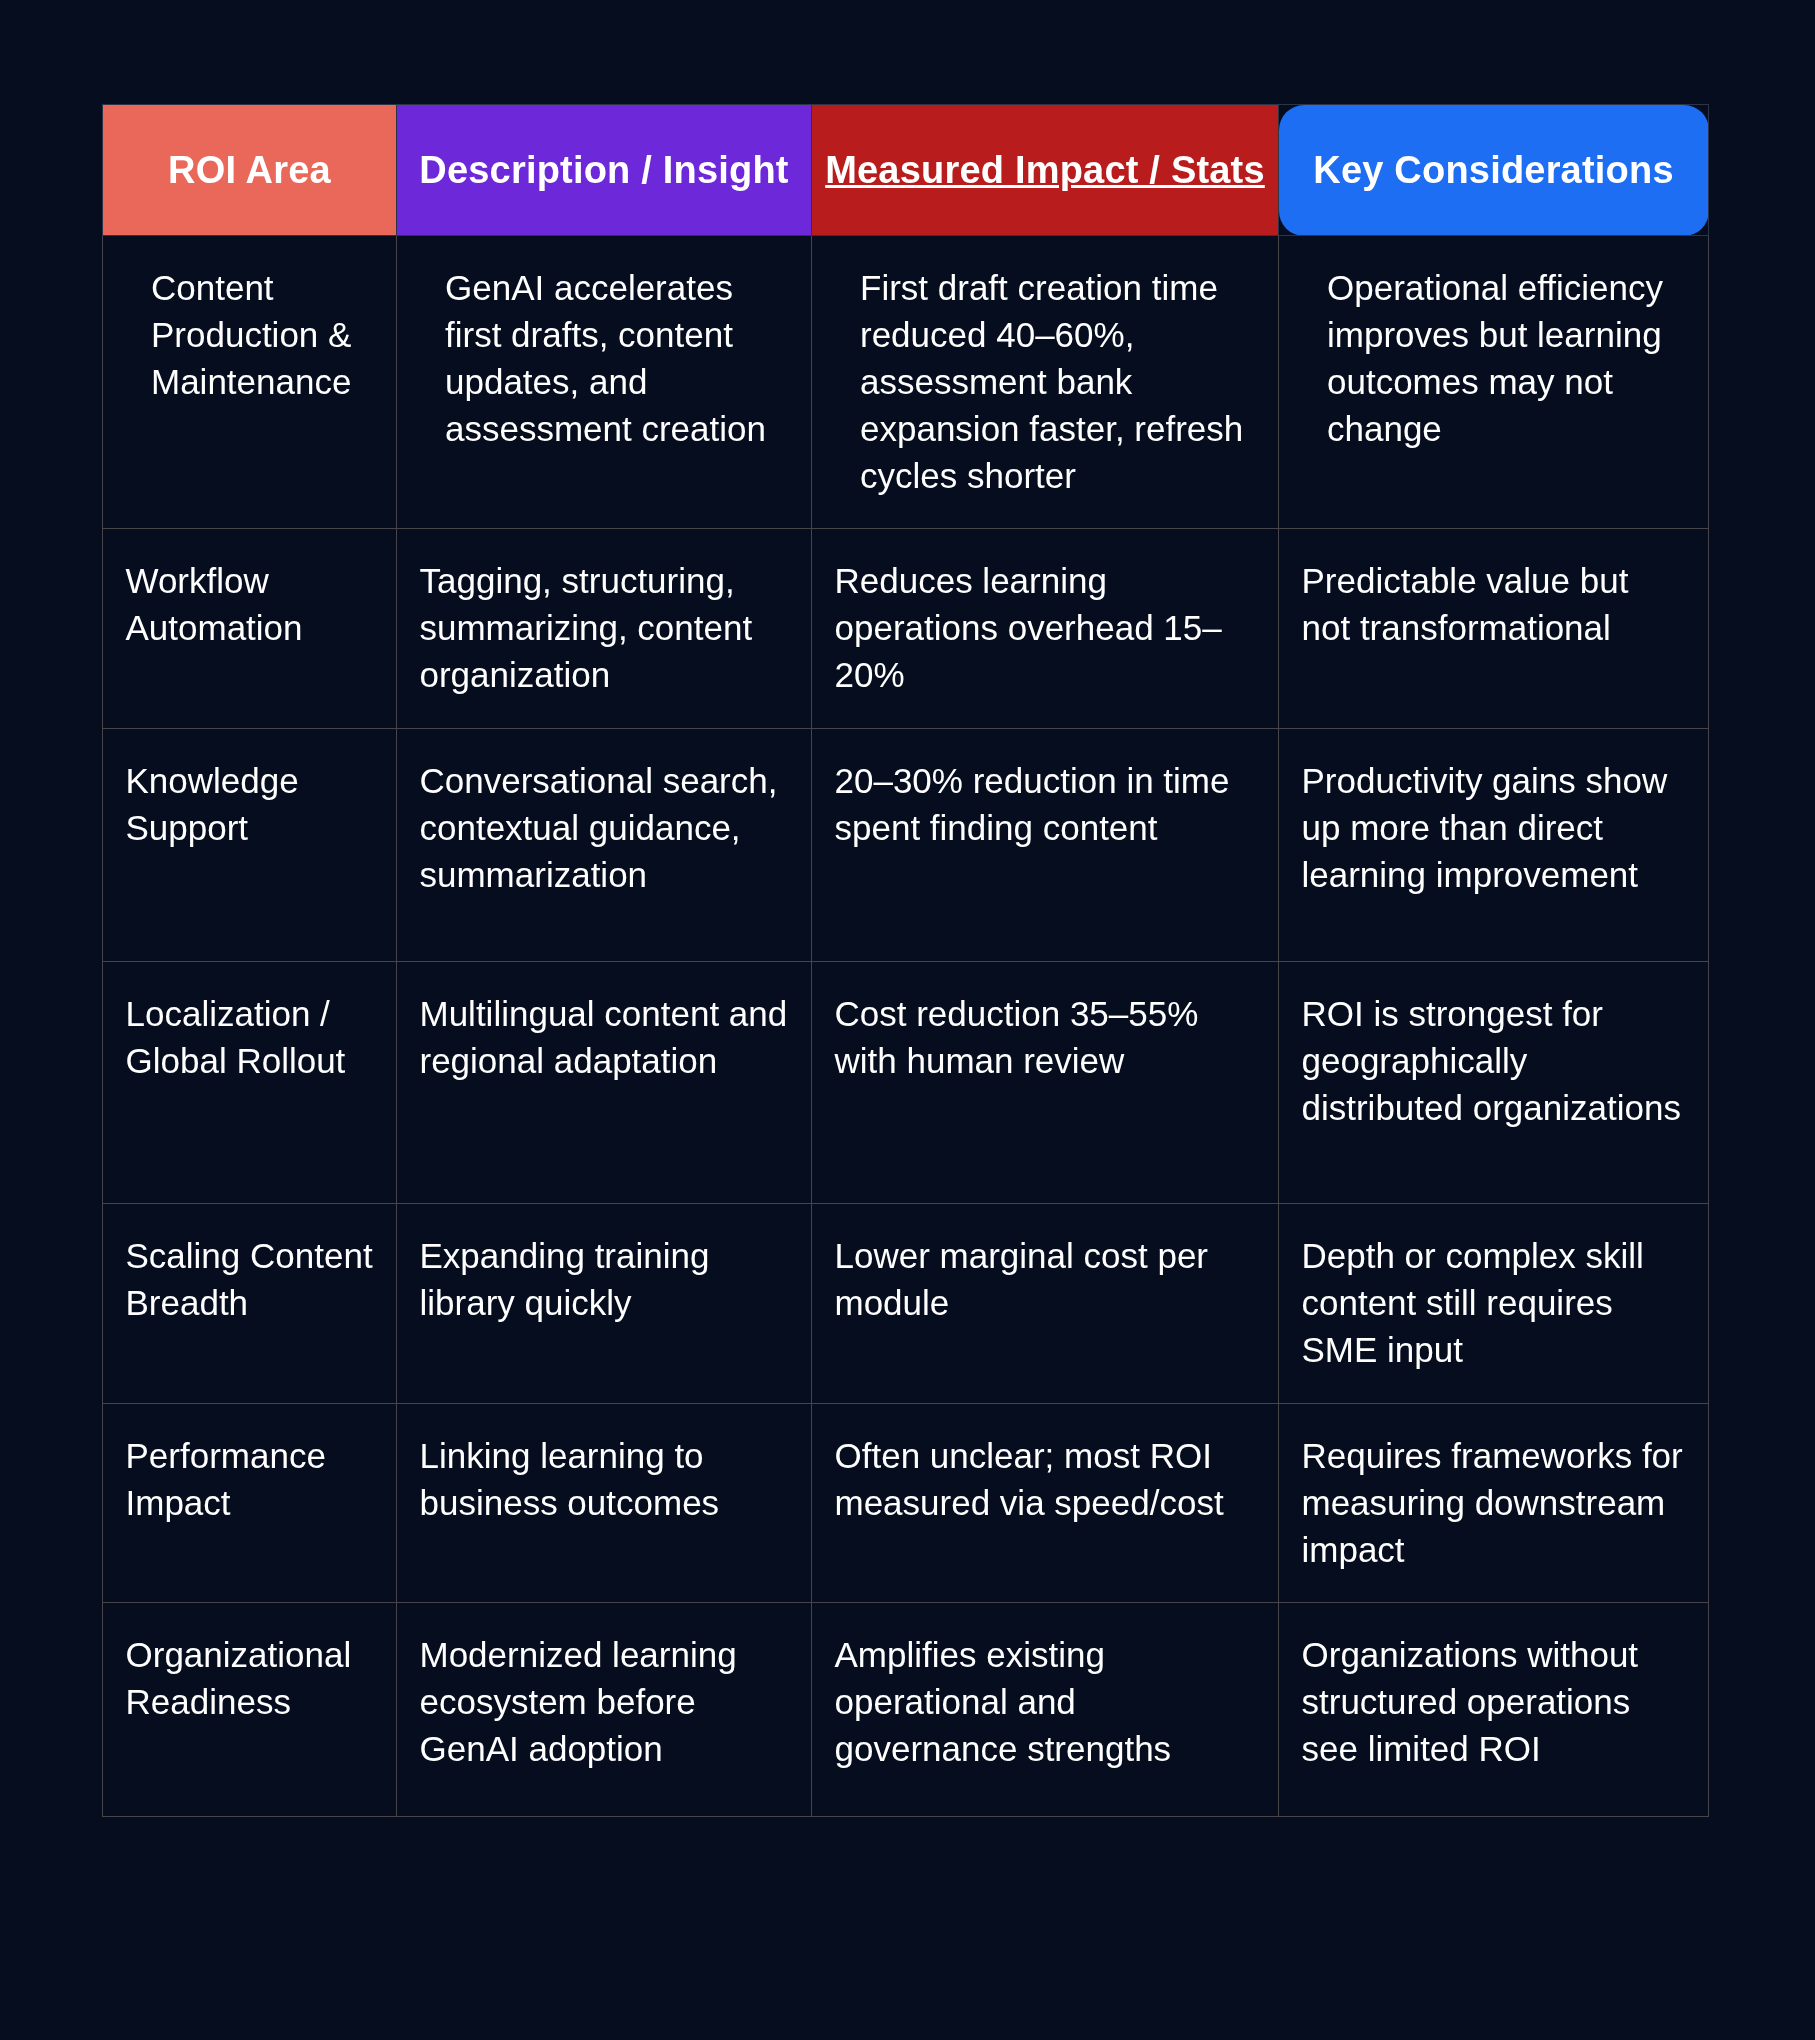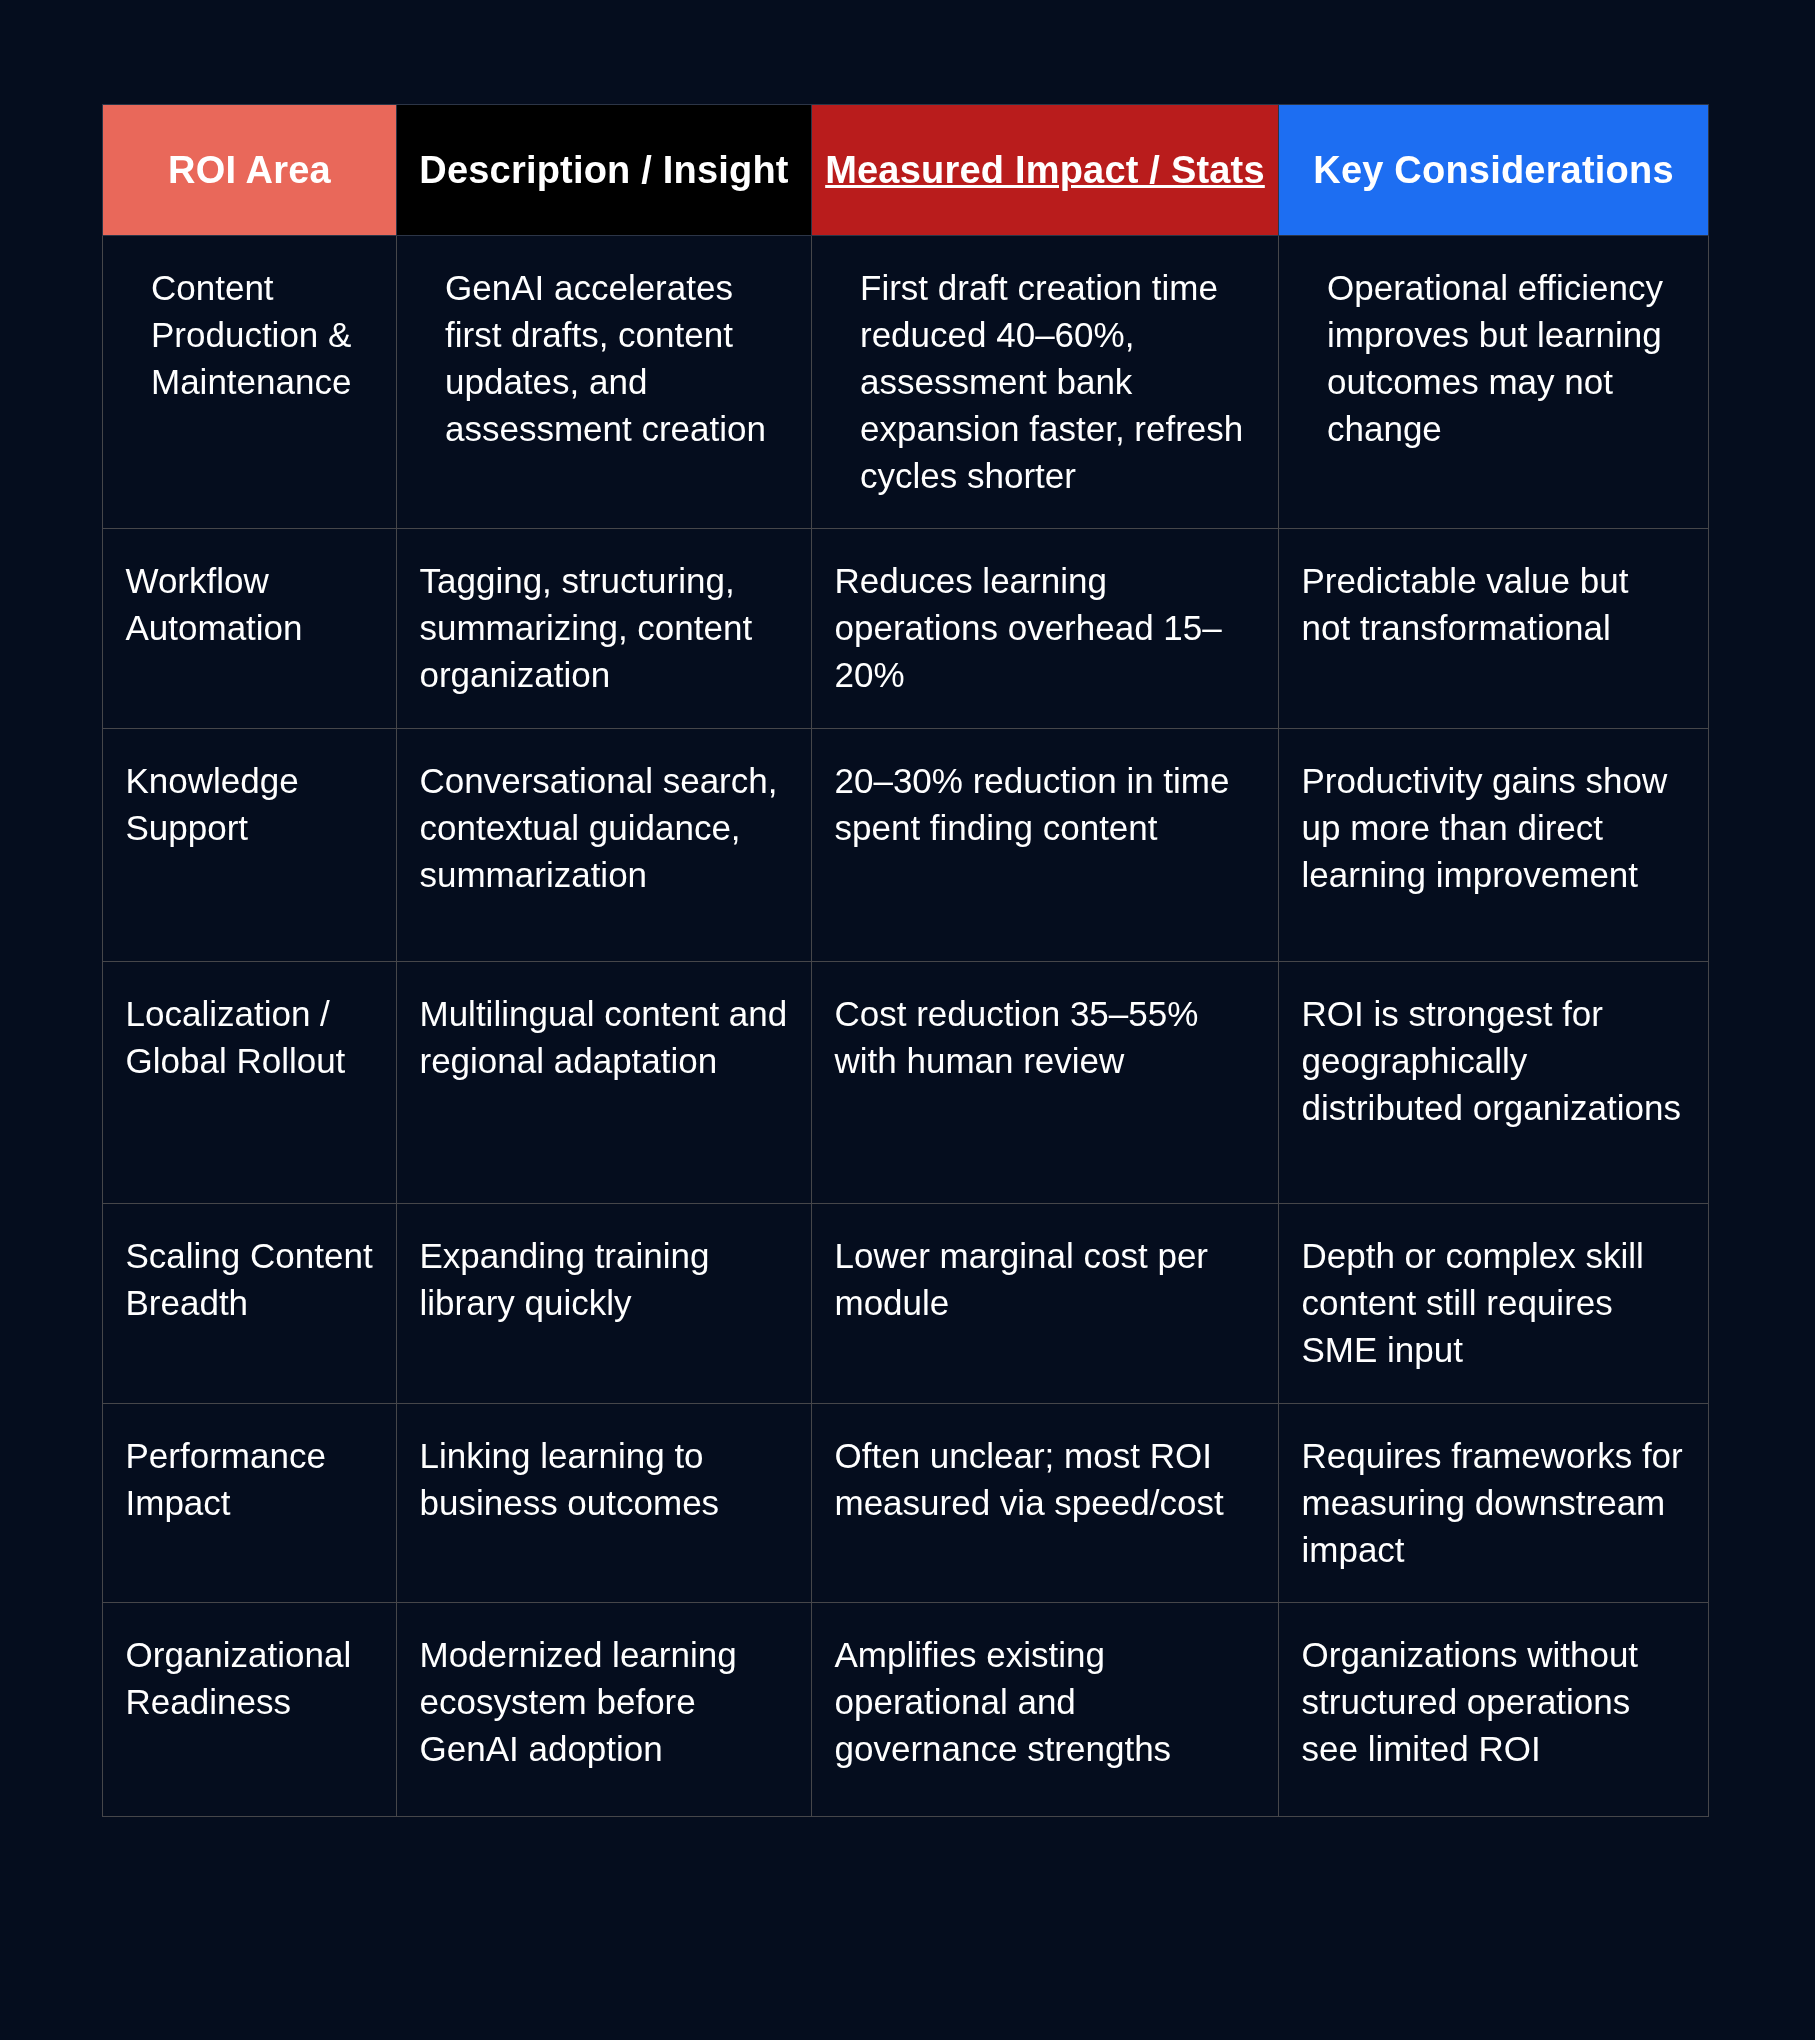--- a/index.html
+++ b/index.html
@@ -38,23 +38,23 @@
     color: #ffffff;
     font-size: 38px;
     font-weight: bold;
     line-height: 1.12;
     letter-spacing: 0.2px;
     padding: 5.2px 12px;
     box-sizing: border-box;
     border: 0.9px solid #2c3547;
   }
   th.h-roi   { background: #e9685a; }
-  th.h-desc  { background: #000000; }
+  th.h-desc  { background: #6d28d9; }
   th.h-stats { background: #b91c1c; text-decoration: underline; }
-  th.h-key   { background: #1d6ef2; }
+  th.h-key   { background: #1d6ef2; border-radius: 25px; }
 
   
   tbody td {
     vertical-align: top;
     color: #ffffff;
     background: #050d1e;
     font-size: 35px;
     font-weight: 400;
     line-height: 1.34;
     padding: 29px 22.5px 29px 22.5px;

